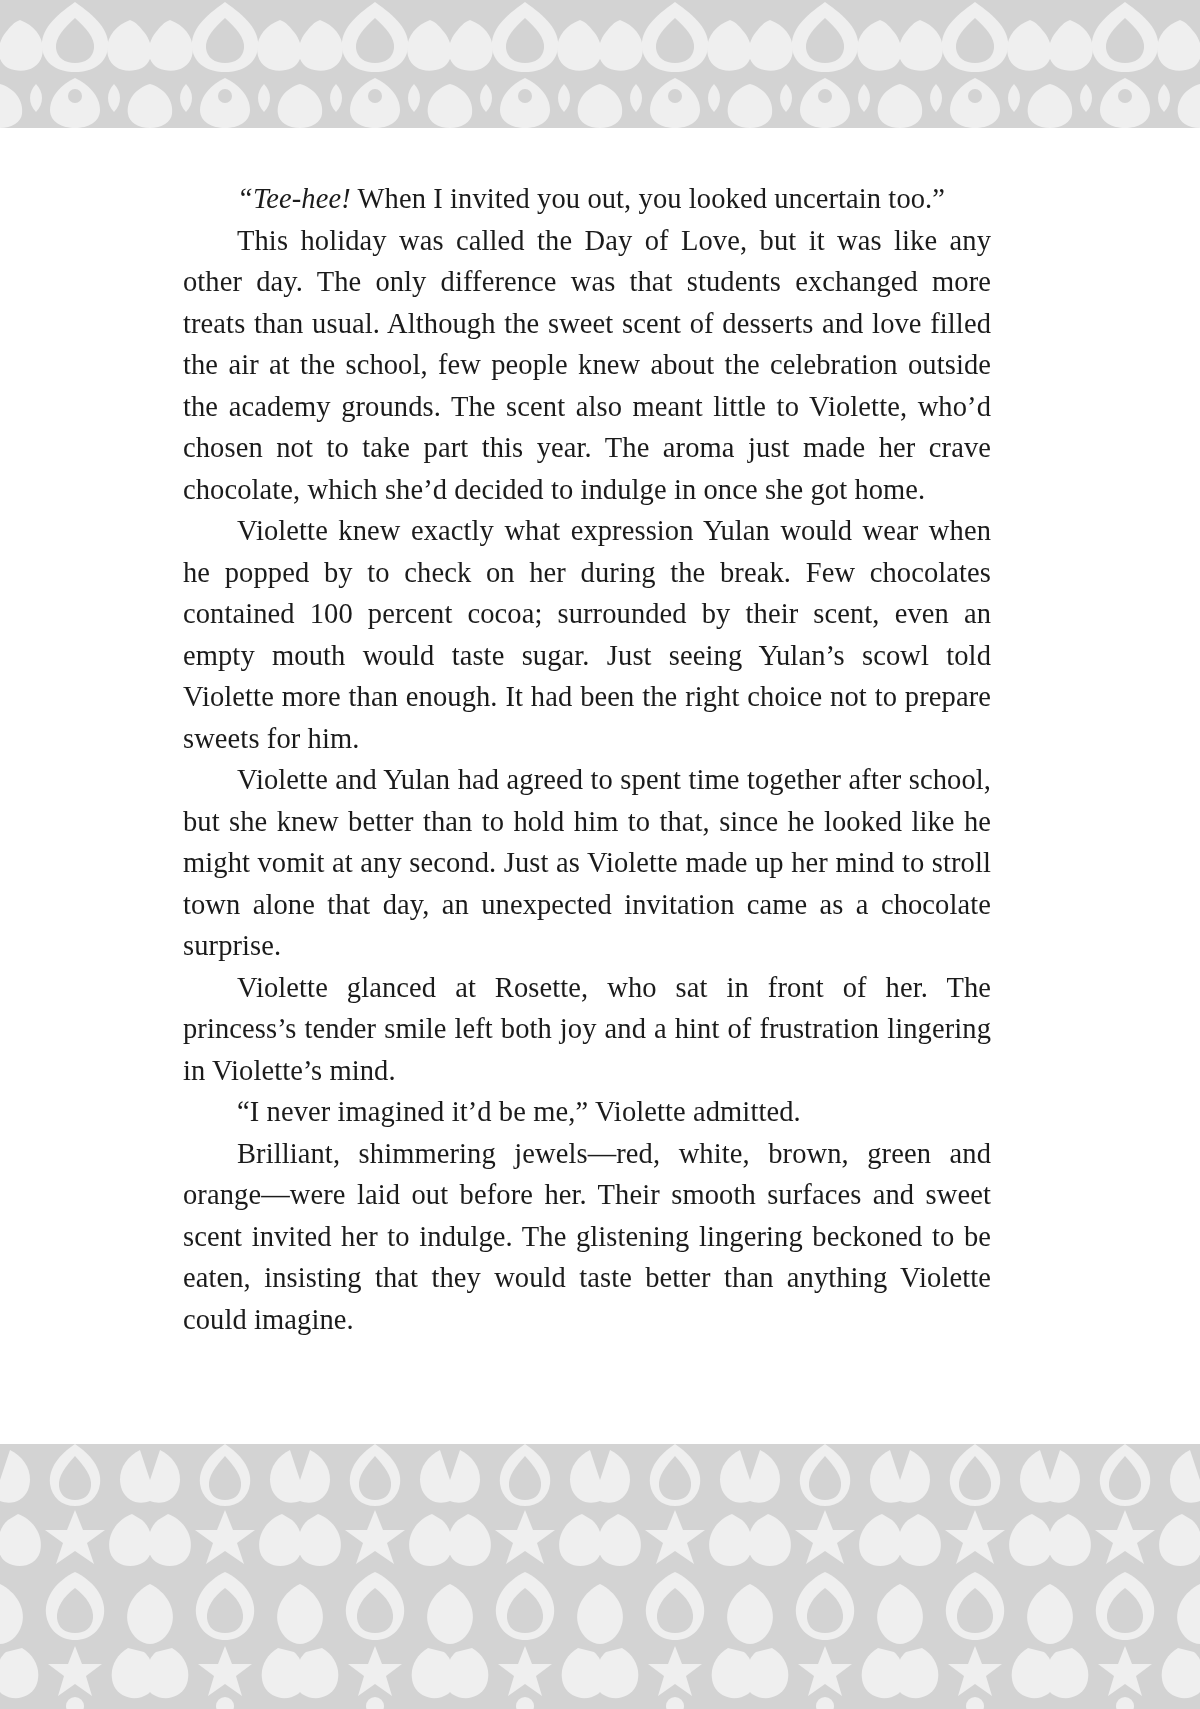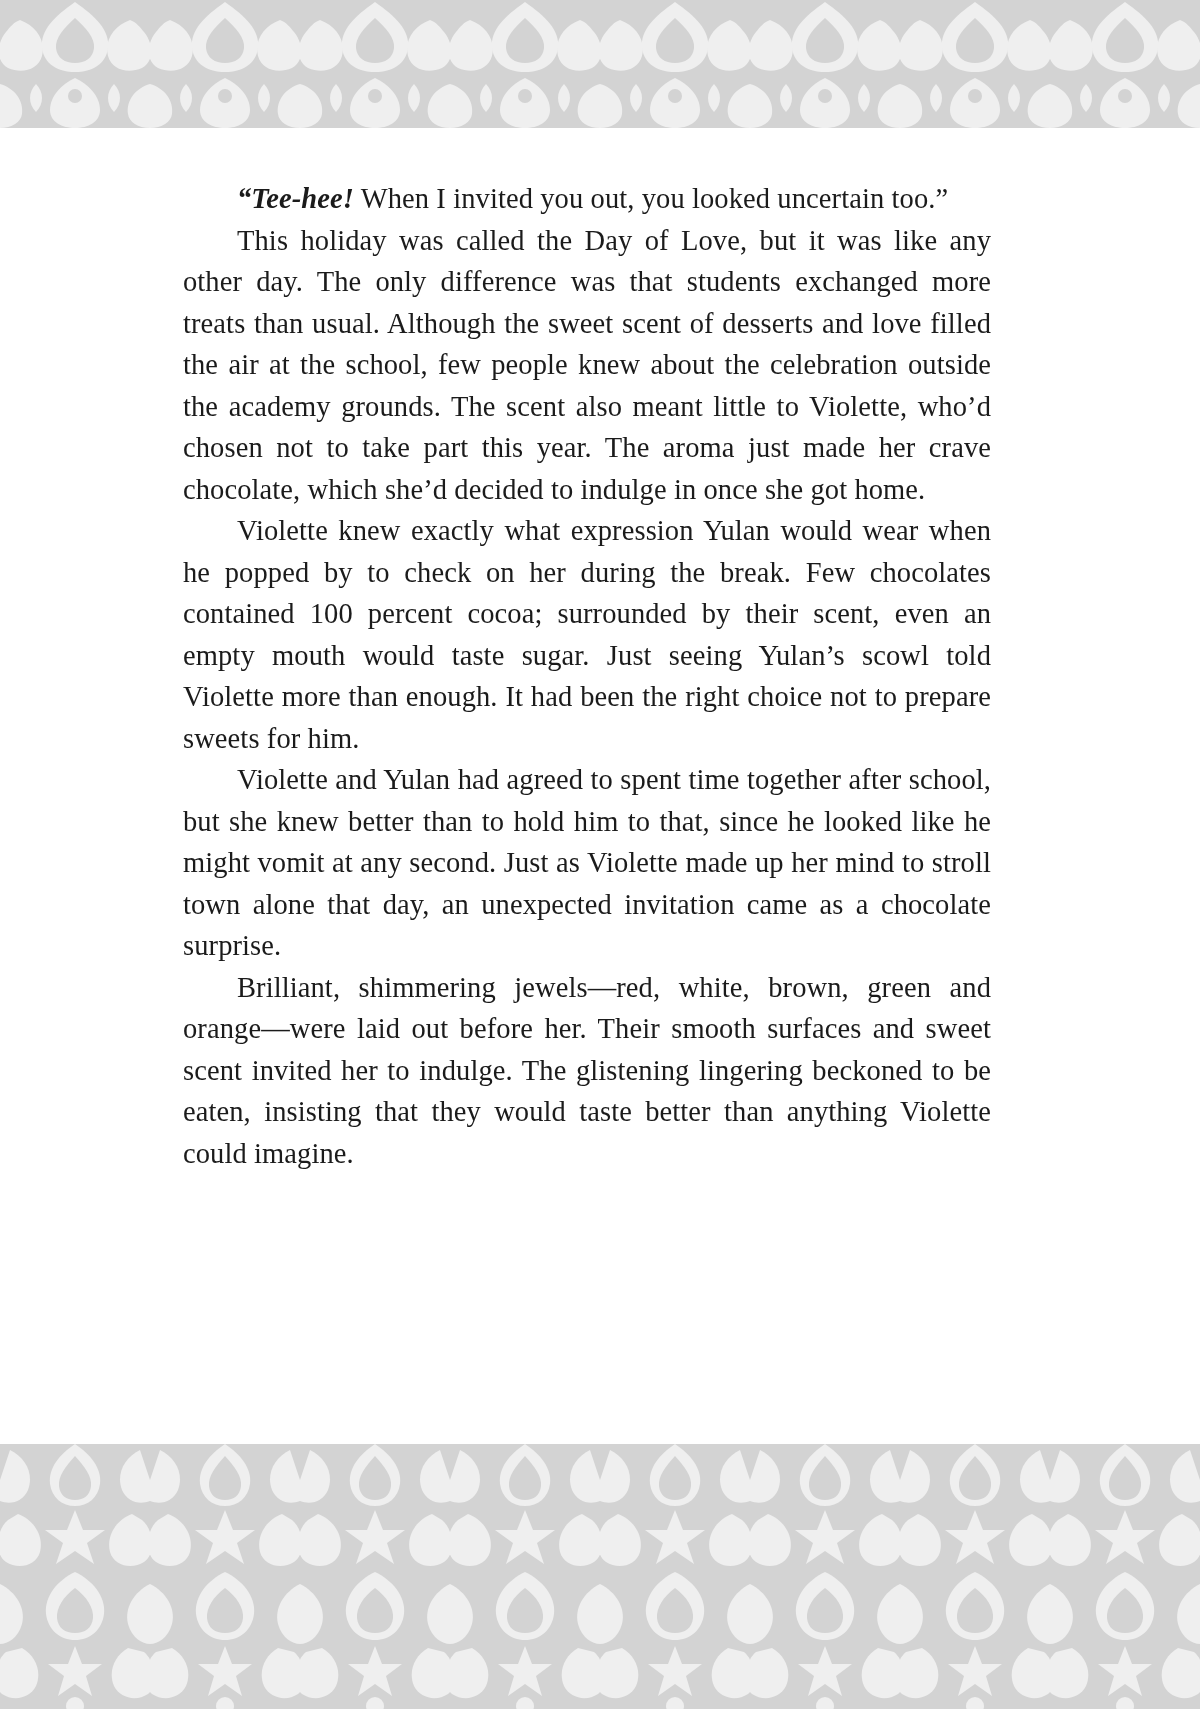--- a/index.html
+++ b/index.html
@@ -61,21 +61,20 @@
     text-align: justify;
     text-indent: 54px;
     font-family: "Liberation Serif", serif;
     letter-spacing: 0.1px;
   }
   .para.last-line-left {
     text-align-last: left;
   }
   .para em {
     font-style: italic;
-    font-weight: bold;
   }
 </style>
 </head>
 <body>
 
 <div class="page">
 
   <div class="band band-top">
     <svg viewBox="0 0 1200 128" preserveAspectRatio="none" aria-hidden="true">
       <defs>
@@ -97,20 +96,22 @@
       </defs>
       <rect x="0" y="0" width="1200" height="128" fill="url(#damaskTop)"></rect>
     </svg>
   </div>
 
   <div class="body-column">
     <p class="para"><em>“Tee-hee!</em><span> When I invited you out, you looked uncertain too.”</span></p>
     <p class="para">This holiday was called the Day of Love, but it was like any other day. The only difference was that students exchanged more treats than usual. Although the sweet scent of desserts and love filled the air at the school, few people knew about the celebration outside the academy grounds. The scent also meant little to Violette, who’d chosen not to take part this year. The aroma just made her crave chocolate, which she’d decided to indulge in once she got home.</p>
     <p class="para">Violette knew exactly what expression Yulan would wear when he popped by to check on her during the break. Few chocolates contained 100 percent cocoa; surrounded by their scent, even an empty mouth would taste sugar. Just seeing Yulan’s scowl told Violette more than enough. It had been the right choice not to prepare sweets for him.</p>
     <p class="para">Violette and Yulan had agreed to spent time together after school, but she knew better than to hold him to that, since he looked like he might vomit at any second. Just as Violette made up her mind to stroll town alone that day, an unexpected invitation came as a chocolate surprise.</p>
+    <p class="para last-line-left">Violette glanced at Rosette, who sat in front of her. The princess’s tender smile left both joy and a hint of frustration lingering in Violette’s mind.</p>
+    <p class="para last-line-left">“I never imagined it’d be me,” Violette admitted.</p>
     <p class="para last-line-left">Brilliant, shimmering jewels—red, white, brown, green and orange—were laid out before her. Their smooth surfaces and sweet scent invited her to indulge. The glistening lingering beckoned to be eaten, insisting that they would taste better than anything Violette could imagine.</p>
   </div>
 
   <div class="band band-bottom">
     <svg viewBox="0 0 1200 265" preserveAspectRatio="none" aria-hidden="true">
       <defs>
         <pattern id="damaskBottom" x="0" y="0" width="150" height="265" patternUnits="userSpaceOnUse">
           <rect x="0" y="0" width="150" height="265" fill="#d3d3d3"></rect>
           <g fill="#efefef">
             <path d="M75 0 C90 10 102 24 100 40 C98 54 88 62 75 62 C62 62 52 54 50 40 C48 24 60 10 75 0 Z"></path>

